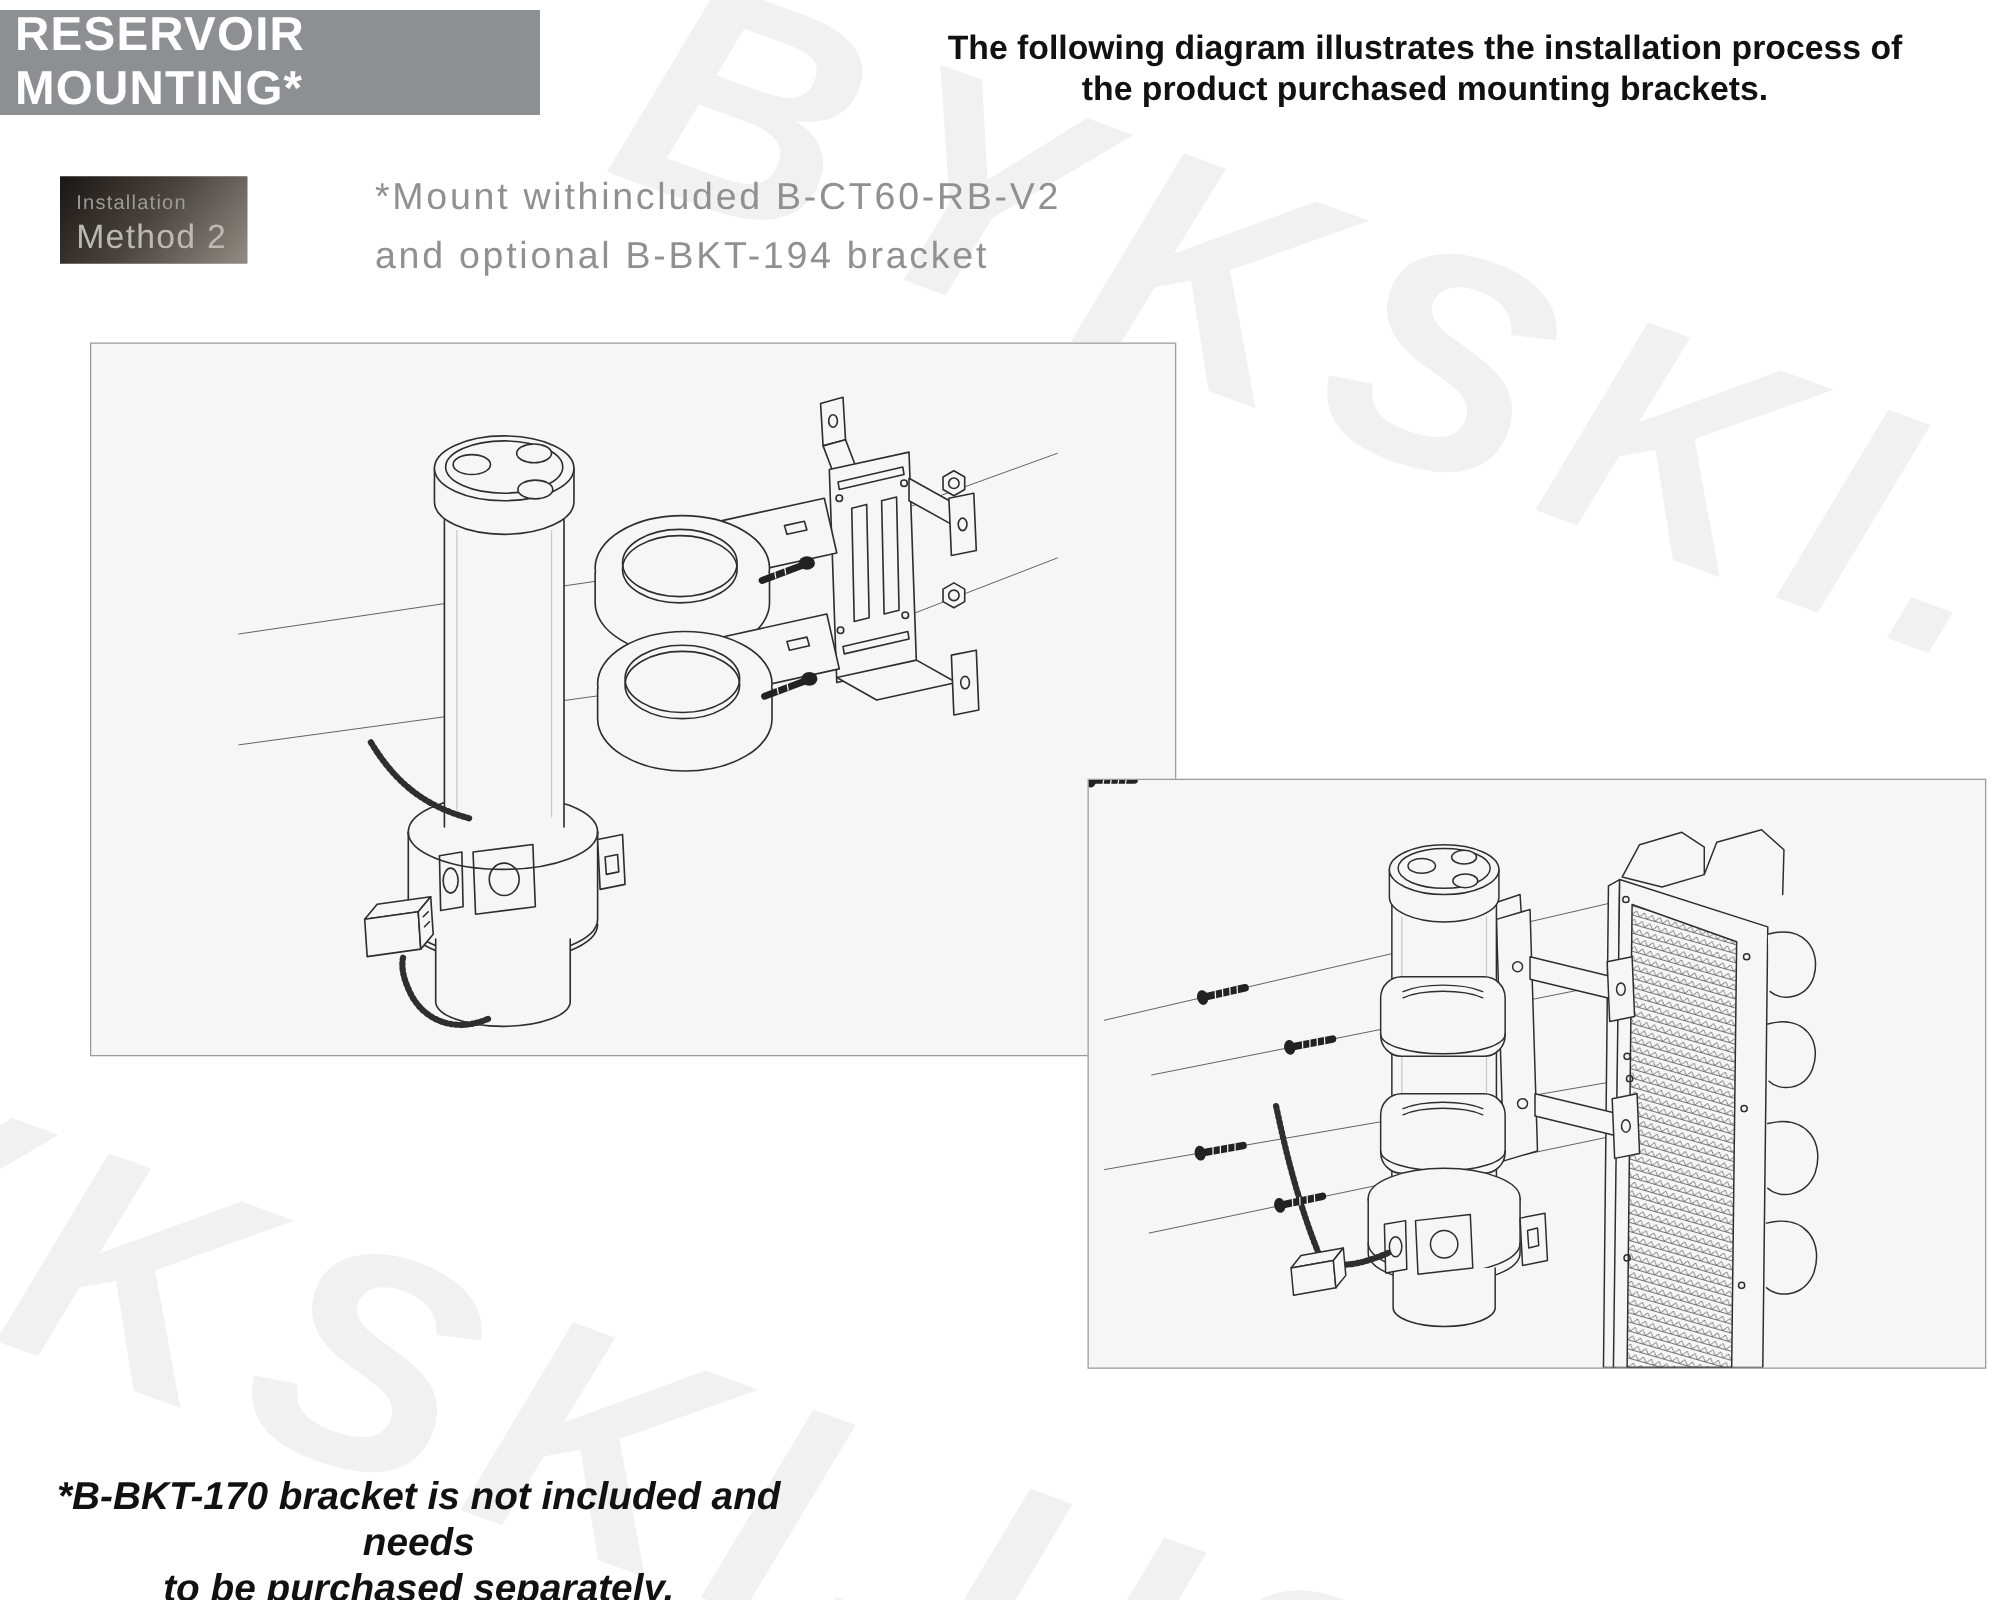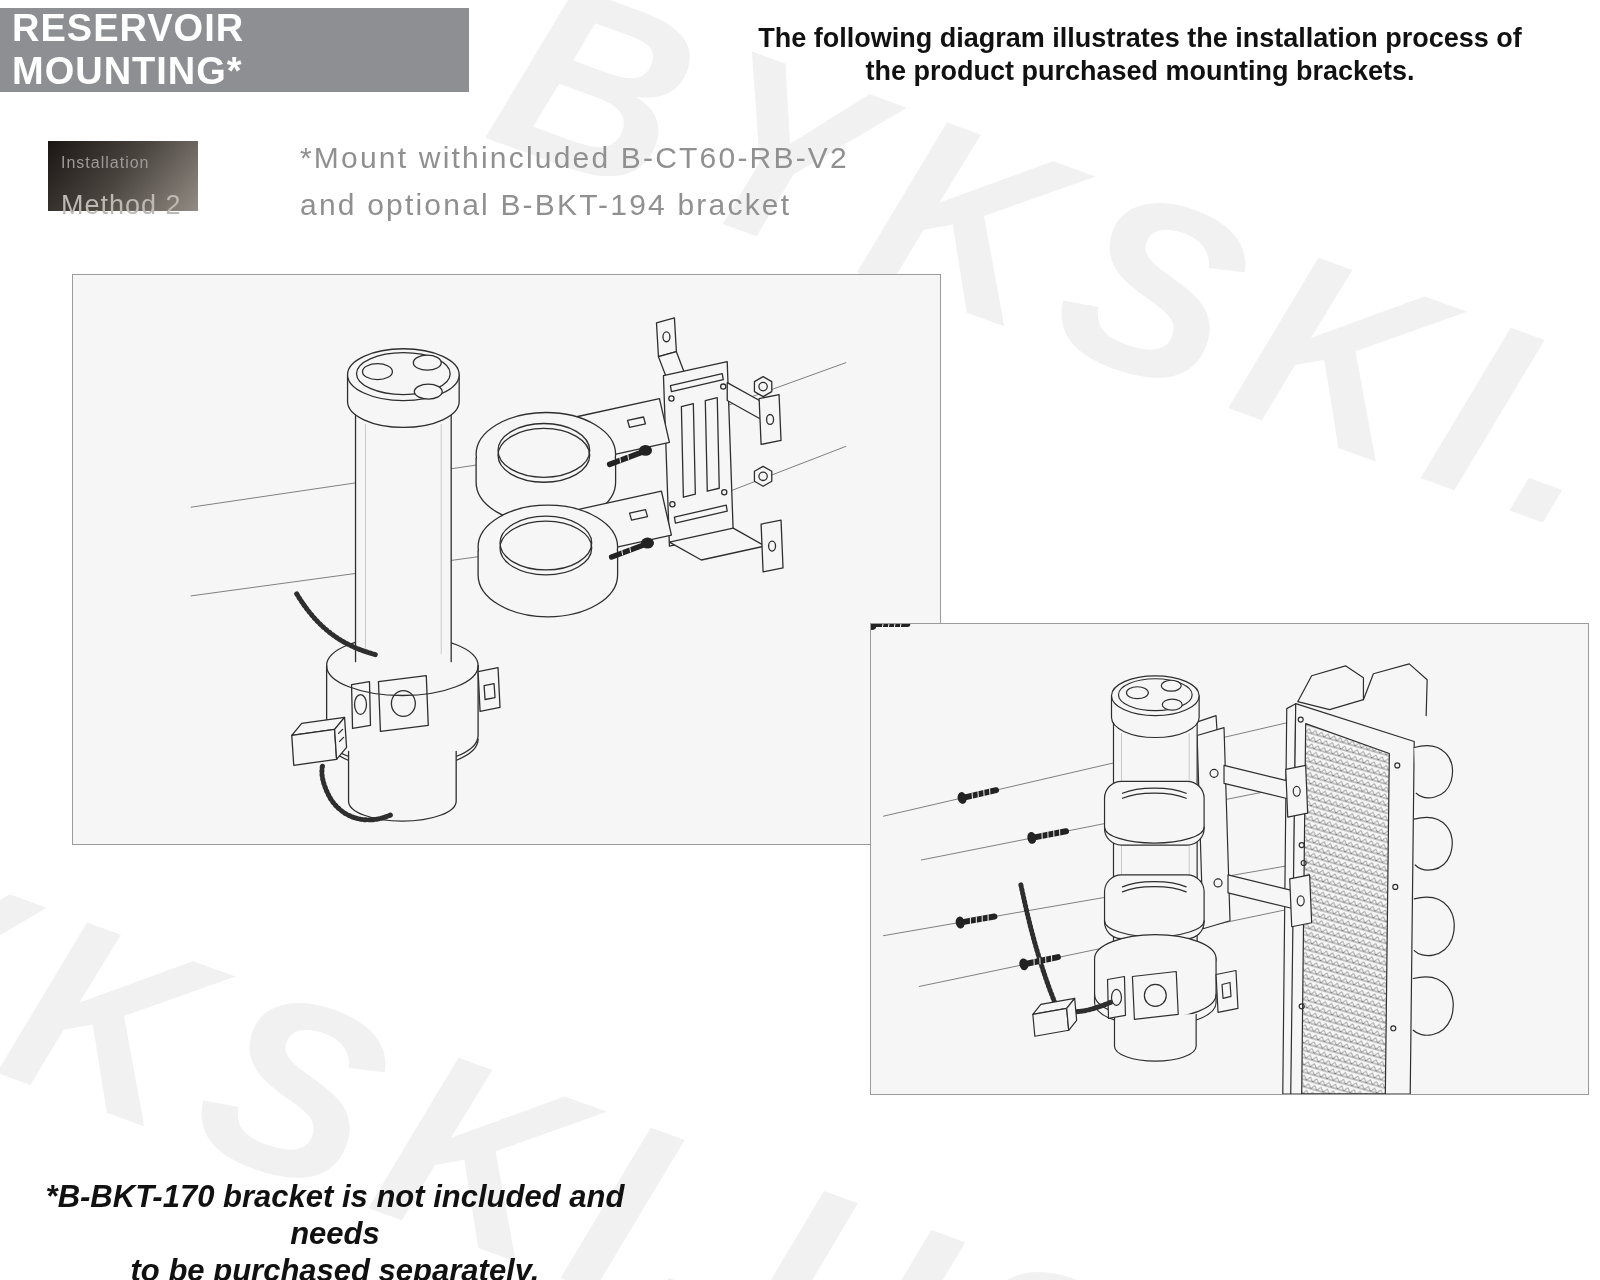--- a/index.html
+++ b/index.html
@@ -15,37 +15,37 @@
   }
   .watermark{
     position:absolute;z-index:0;white-space:nowrap;
     font-size:250px;font-weight:700;font-style:italic;
     letter-spacing:24px;color:var(--watermark);
     transform:rotate(20deg);transform-origin:0 0;user-select:none;
   }
   .wm-top{left:560px;top:-80px}
   .wm-bottom{left:-300px;top:720px}
   .header-bar{
-    position:absolute;left:0;top:8px;width:469px;height:84px;z-index:2;
+    position:absolute;left:0;top:8px;width:432px;height:84px;z-index:2;
     background:var(--header_bg);display:flex;align-items:center;padding-left:12px;
   }
   .header-bar span{
     color:var(--header_text);font-size:38px;font-weight:bold;letter-spacing:1px;
   }
   .intro{
     position:absolute;left:700px;top:22px;width:880px;z-index:2;
     text-align:center;font-size:27px;font-weight:bold;line-height:33px;color:var(--text_dark);
   }
   .badge{
     position:absolute;left:48px;top:141px;width:150px;height:70px;z-index:2;
     background:linear-gradient(130deg,#1a1613 0%,#4a443f 48%,#938c84 100%);
     padding:13px 0 0 13px;
   }
   .badge .eyebrow{font-size:16px;color:var(--badge_text_small);letter-spacing:1px;display:block}
-  .badge .label{font-size:27px;color:var(--badge_text_big);letter-spacing:1px;display:block;margin-top:18px}
+  .badge .label{font-size:27px;color:var(--badge_text_big);letter-spacing:1px;display:block;margin-top:2px}
   .mount-note{
     position:absolute;left:268px;top:134px;z-index:2;
     font-size:30px;color:var(--note_text);letter-spacing:2.2px;line-height:47px;margin-left:32px;
   }
   .diagram{
     position:absolute;background:var(--diagram_bg);border:1px solid var(--diagram_border);
   }
   .diagram-1{left:72px;top:274px;width:869px;height:571px;z-index:3}
   .diagram-2{left:870px;top:623px;width:719px;height:472px;z-index:4}
   .diagram svg{display:block;width:100%;height:100%}

